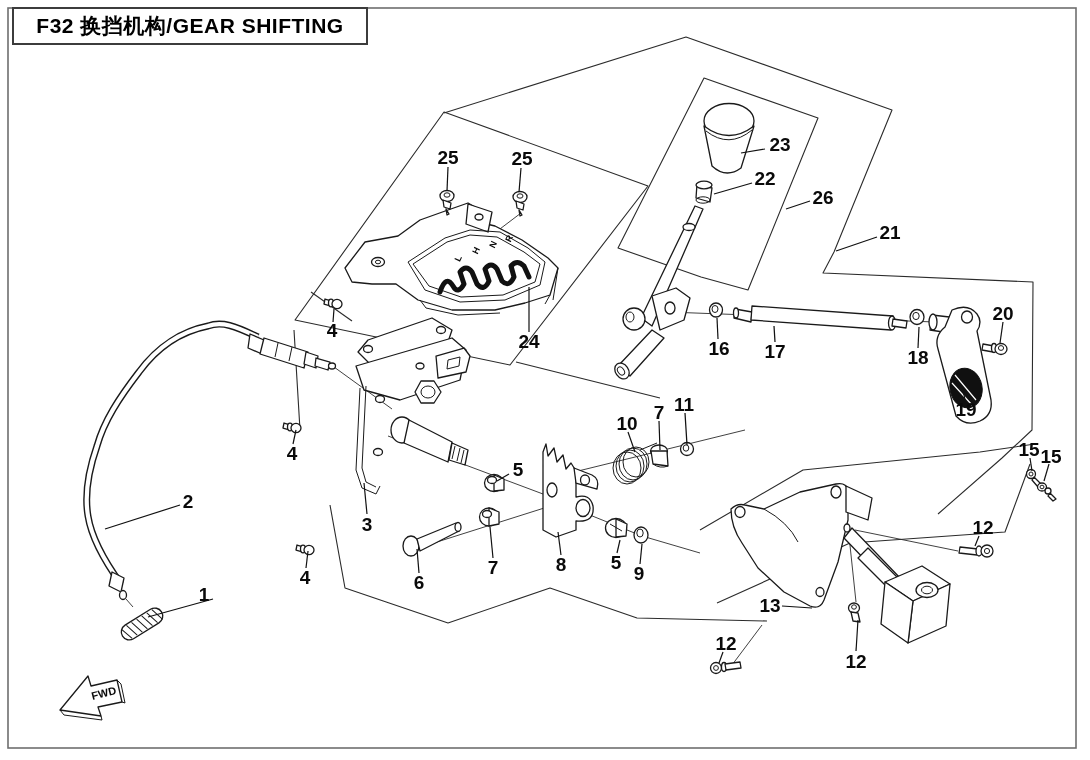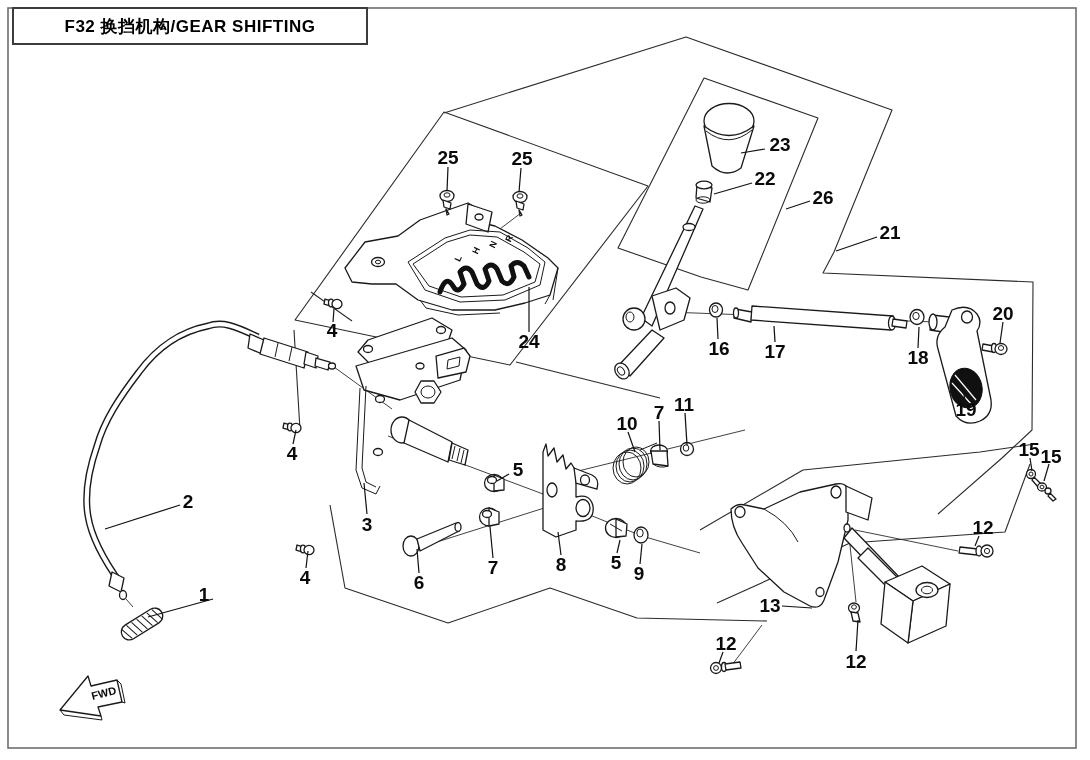--- a/index.html
+++ b/index.html
@@ -11,21 +11,21 @@
   .panel{stroke:#2b2b2b;stroke-width:1.1;fill:none;stroke-linejoin:round;}
   .axis{stroke:#2b2b2b;stroke-width:0.9;fill:none;}
   .dark{fill:#101010;stroke:#101010;}
   .leader{stroke:#111;stroke-width:1.2;}
   .callout{font:bold 19px "Liberation Sans","DejaVu Sans",sans-serif;fill:#0a0a0a;text-anchor:middle;}
   .gate-letter{font:bold 9px "Liberation Sans","DejaVu Sans",sans-serif;fill:#0a0a0a;text-anchor:middle;}
   .fwd-text{font:bold 11px "Liberation Sans","DejaVu Sans",sans-serif;fill:#0a0a0a;text-anchor:middle;}
   .border-rect{fill:none;stroke:#6e6e6e;stroke-width:1.6;}
   .title-box{position:absolute;left:12px;top:7px;width:356px;height:38px;background:#fff;
              border:2px solid #3c3c3c;display:flex;align-items:center;justify-content:center;box-sizing:border-box;}
-  .title-text{font-weight:bold;font-size:17px;color:#000;letter-spacing:0.5px;white-space:nowrap;}
+  .title-text{font-weight:bold;font-size:21px;color:#000;letter-spacing:0.5px;white-space:nowrap;}
 </style>
 </head>
 <body>
 
 <div class="page">
 <svg width="1090" height="760" viewBox="0 0 1090 760">
 
   <rect x="8" y="8" width="1068" height="740" class="border-rect"></rect>
 
   <g>

